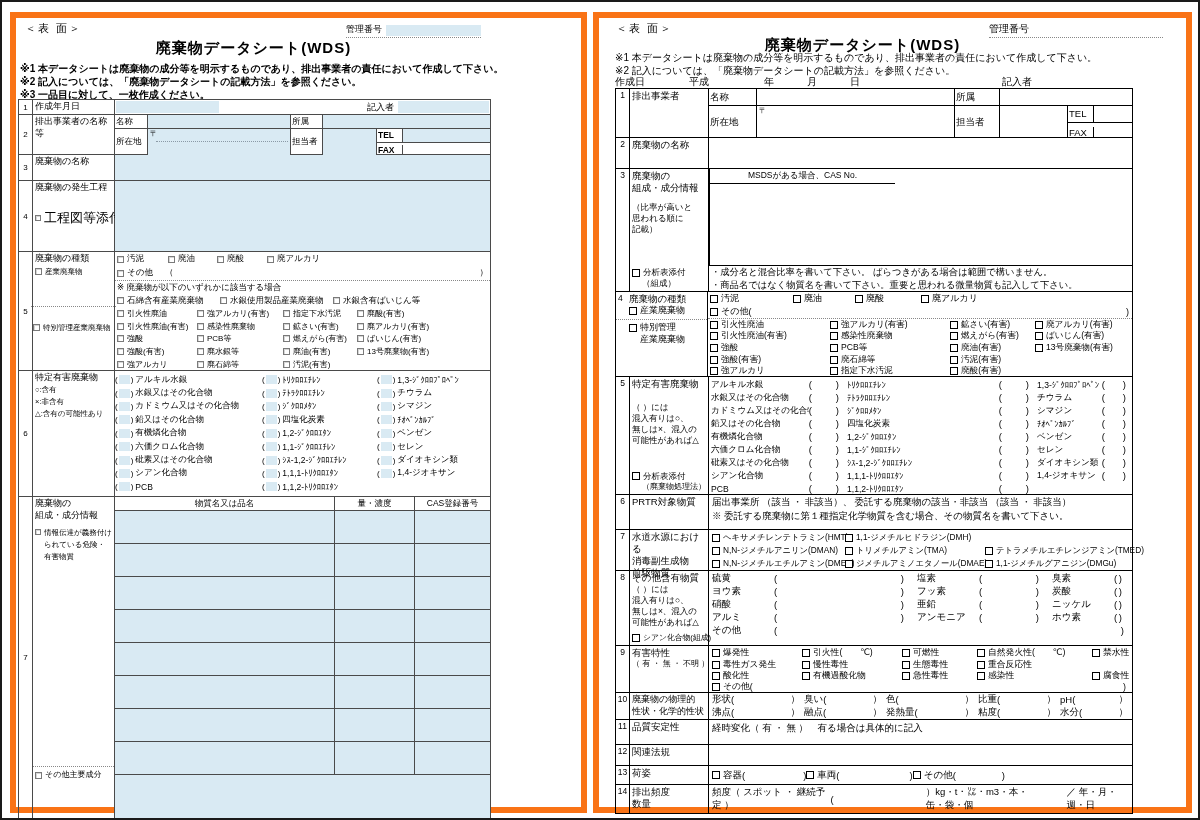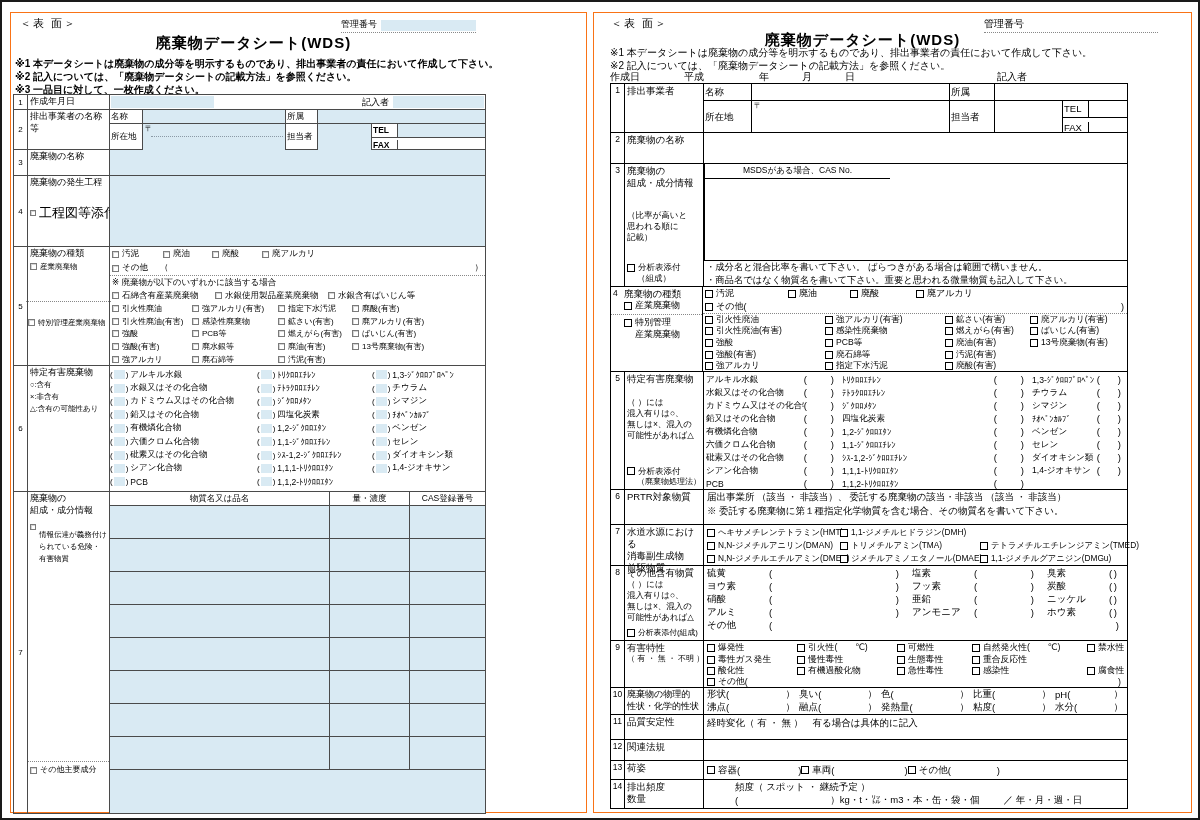--- a/index.html
+++ b/index.html
@@ -1,18 +1,18 @@
 <!DOCTYPE html>
 <html><head>
 <meta charset="utf-8">
 <style>
   html,body{margin:0;padding:0;background:#fff;}
   .canvas{position:relative;width:1200px;height:820px;background:#fff;border:2px solid #1a1a1a;
     box-sizing:border-box;font-family:"Liberation Sans","DejaVu Sans",sans-serif;color:#000;overflow:hidden;}
-  .page{position:absolute;top:10px;height:801px;background:#fff;border:1px solid #f97316;box-sizing:border-box;}
+  .page{position:absolute;top:10px;height:801px;background:#fff;border:6px solid #f97316;box-sizing:border-box;}
   .lp{left:8px;width:577px;--bc:#4a4a4a;font-size:9px;}
   .rp{left:591px;width:599px;--bc:#000;font-size:9.5px;}
   .br{border-right:1px solid var(--bc);}
   .bf{background:#d9eaf3;}
   .cb{display:inline-block;width:7px;height:7px;border:1px solid #7a7a7a;background:#fff;
     box-shadow:inset 1px 1px 0 #d6d6d6;vertical-align:middle;margin-right:3px;flex:none;box-sizing:border-box;}
   .rp .cb{width:8px;height:8px;border-color:#000;box-shadow:none;}
   .cbi{display:flex;align-items:center;white-space:nowrap;min-width:0;}
   .cbi.empty{visibility:hidden;}
   
@@ -156,21 +156,21 @@
   .r10line{height:13px;display:grid;grid-template-columns:92px 82px 92px 82px 1fr;align-items:center;padding-left:3px;font-size:9.5px;}
   .phys-i{display:flex;align-items:center;white-space:nowrap;padding-right:4px;}
   .phys-i .fillgap{flex:1;min-width:14px;}
   .plain{display:flex;align-items:center;height:100%;padding-left:3px;font-size:9.5px;white-space:nowrap;}
   .r13ct{display:flex;align-items:center;height:100%;padding-left:3px;font-size:9.5px;}
   .r13i{display:flex;align-items:center;}
   .r13i .fillgap{display:inline-block;}
   .r13ct .r13i:nth-child(1) .fillgap{width:58px;}
   .r13ct .r13i:nth-child(2) .fillgap{width:70px;}
   .r13ct .r13i:nth-child(3) .fillgap{width:46px;}
-  .r14ct{display:flex;flex-direction:column;justify-content:flex-start;height:100%;font-size:9.5px;padding:1px 0;box-sizing:border-box;margin-left:28px;}
+  .r14ct{display:flex;justify-content:flex-start;height:100%;font-size:9.5px;padding:1px 0;box-sizing:border-box;}
   .r14l1{padding-left:3px;}
   .r14l2{display:flex;align-items:center;padding:0 4px 0 3px;}
   .r14gap{width:92px;flex:none;}
   .r14per{margin-left:24px;}
   .fillgap{display:inline-block;}
 </style>
 </head>
 <body>
 
 <div class="canvas">
@@ -580,21 +580,21 @@
       </div>
 
       <div class="fr lr7">
         <div class="num">7</div>
         <div class="lbl l7lab" style="padding:0;">
           <div class="l7top">
             <div>廃棄物の</div>
             <div>組成・成分情報</div>
             <div class="l7info">
               <span class="cb"></span>
-              <span style="white-space:normal;margin-top:7px;">情報伝達が義務付けられている危険・有害物質</span>
+              <span style="white-space:normal;">情報伝達が義務付けられている危険・有害物質</span>
             </div>
           </div>
           <div class="l7other">
             <div class="cbi">
               <span class="cb"></span>
               <span>その他主要成分</span>
             </div>
           </div>
         </div>
         <div class="ct l7ct">
@@ -715,21 +715,21 @@
       </div>
 
       <div class="fr rr3">
         <div class="num">3</div>
         <div class="lbl labstack">
           <div>
 
           <div>廃棄物の</div>
               <div>組成・成分情報</div>
             </div>
-          <div class="lab-sub" style="margin-top:21px;">
+          <div class="lab-sub" style="margin-top:8px;">
 
           <div>（比率が高いと</div>
               <div>思われる順に</div>
               <div>記載）</div>
             </div>
           <div class="lab-bottom">
             <div class="cbi lab-sub">
               <span class="cb"></span>
               <span>分析表添付</span>
             </div>
@@ -1137,21 +1137,21 @@
           <div>その他含有物質</div>
           <div class="lab-sub">
 
           <div>（ ）には</div>
               <div>混入有りは○、</div>
               <div>無しは×、混入の</div>
               <div>可能性があれば△</div>
             </div>
           <div class="cbi lab-bottom" style="font-size:7.8px;">
             <span class="cb"></span>
-            <span>分析表添付(組成)</span>
+            <span>シアン化合物(組成)</span>
           </div>
         </div>
         <div class="ct r8ct" style="padding-top:1px;">
           <div class="r8grid">
 
           <div class="r8i">
               <span class="r8n">硫黄</span>
               <span class="r8paren">
                 <span>(</span>
                 <span class="fillgap"></span>

